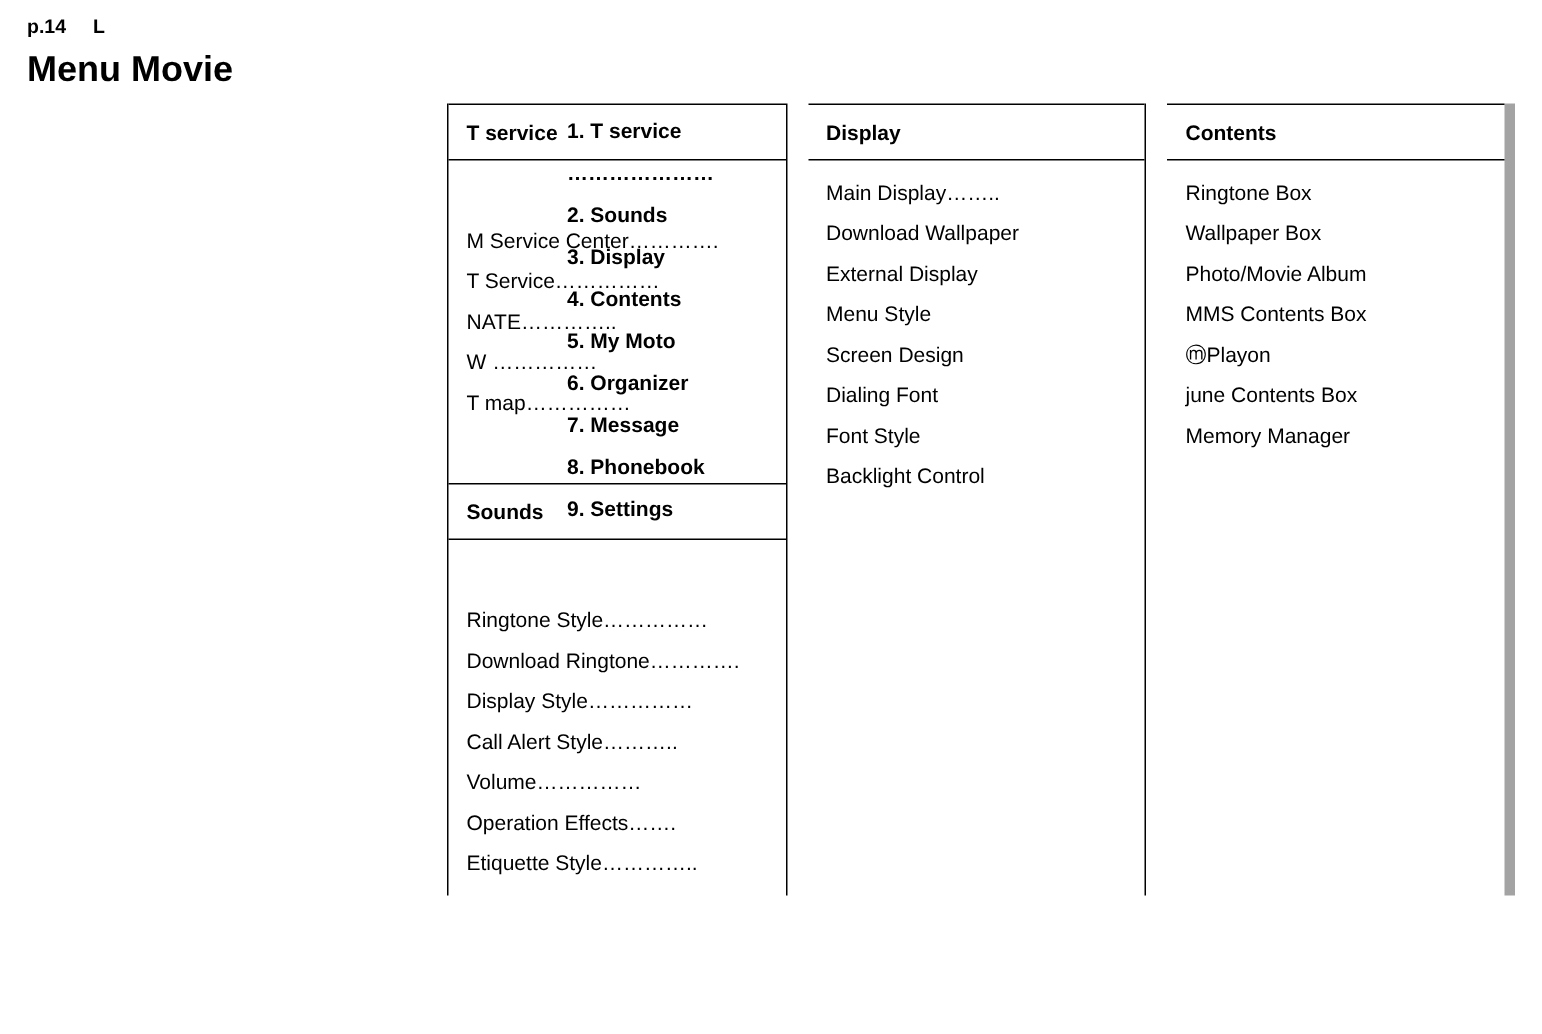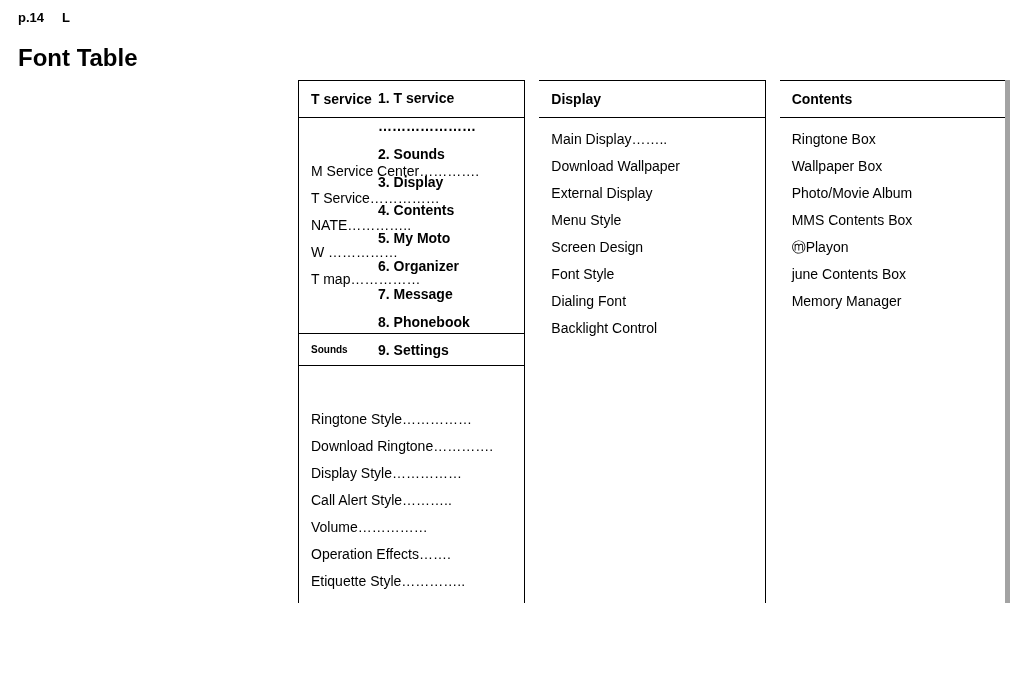--- a/index.html
+++ b/index.html
@@ -11,21 +11,21 @@
       font-family: Arial, Helvetica, sans-serif;
       background: #ffffff;
       width: 1028px;
       height: 689px;
       padding: 10px 18px;
       color: #000;
     }
     .header-line {
       font-size: 13px;
       font-weight: bold;
-      margin-bottom: 19px;
+      margin-bottom: 8px;
     }
     .header-line .gap {
       display: inline-block;
       width: 18px;
     }
     .main-title {
       font-size: 24px;
       font-weight: bold;
       margin-bottom: 8px;
     }
@@ -65,47 +65,47 @@
       padding: 10px 12px;
     }
     .col-body {
       padding: 8px 12px;
     }
     .col-body .row {
       font-size: 14px;
       line-height: 27px;
     }
     .sub-header {
-      font-size: 10px;
+      font-size: 14px;
       font-weight: bold;
       border-top: 1px solid #000;
       border-bottom: 1px solid #000;
       padding: 10px 12px;
     }
     .col-c {
       display: flex;
       flex-direction: column;
       gap: 32px;
     }
     .col2, .col3 {
       border-right: none;
       padding-left: 14px;
     }
     .rightmost {
-      border-right: 5px solid #a3a3a3;
+      border-right: 7px solid #a3a3a3;
     }
   </style>
 </head>
 <body>
 
 <div class="header-line">
   <span>p.14</span><span class="gap"></span><span>L</span>
 </div>
 
-<div class="main-title">Font Table</div>
+<div class="main-title">Menu Movie</div>
 
 <div class="layout">
   <div class="left-col">
     <div class="left-spacer"></div>
     <div class="left-list">
       <div class="item">1. T service …………………</div>
       <div class="item">2. Sounds</div>
       <div class="item">3. Display</div>
       <div class="item">4. Contents</div>
       <div class="item">5. My Moto</div>
@@ -139,22 +139,22 @@
     </div>
 
     <div class="col col2">
       <div class="col-header">Display</div>
       <div class="col-body">
         <div class="row">Main Display……..</div>
         <div class="row">Download Wallpaper</div>
         <div class="row">External Display</div>
         <div class="row">Menu Style</div>
         <div class="row">Screen Design</div>
+        <div class="row">Dialing Font</div>
         <div class="row">Font Style</div>
-        <div class="row">Dialing Font</div>
         <div class="row">Backlight Control</div>
       </div>
     </div>
 
     <div class="col col3 rightmost">
       <div class="col-header">Contents</div>
       <div class="col-body">
         <div class="row">Ringtone Box</div>
         <div class="row">Wallpaper Box</div>
         <div class="row">Photo/Movie Album</div>

